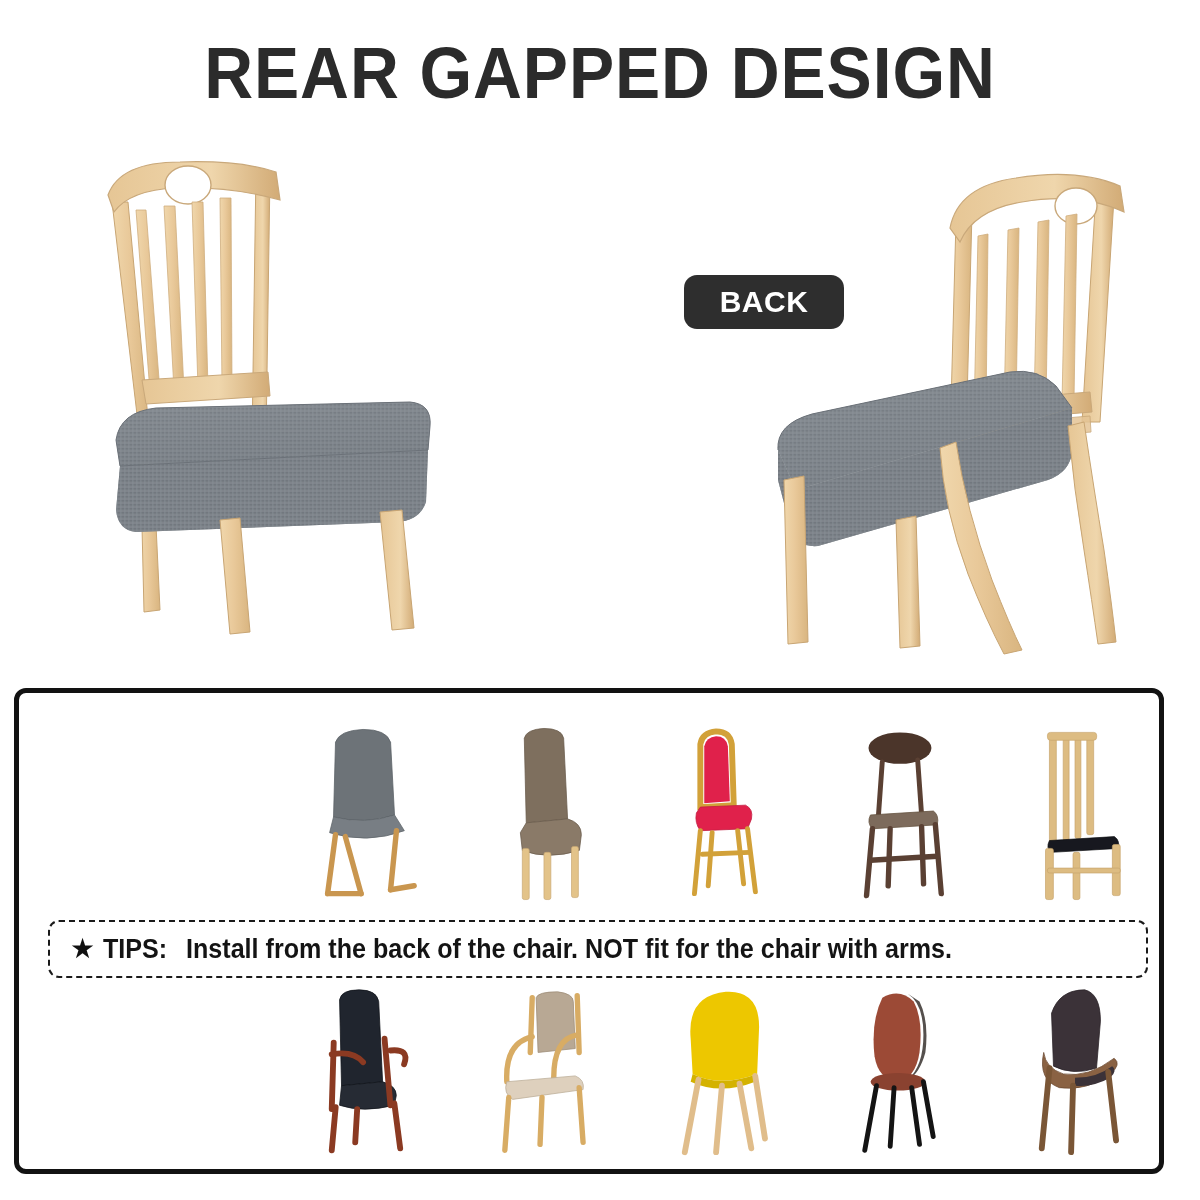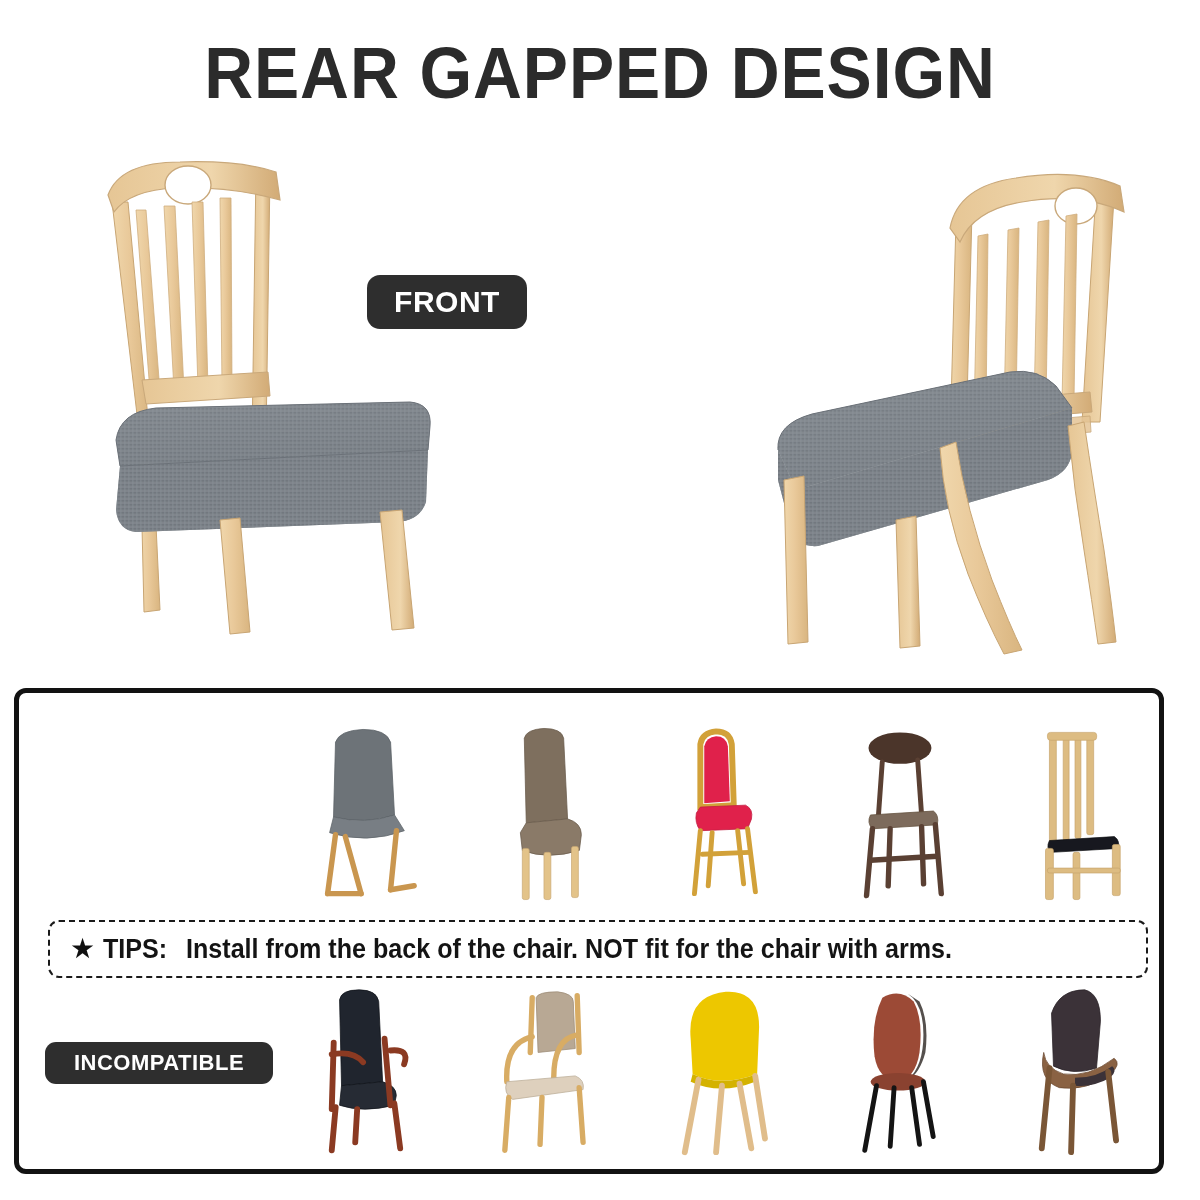--- a/index.html
+++ b/index.html
@@ -126,21 +126,21 @@
       <path d="M36 300 Q40 272 76 268 L330 262 Q352 264 350 286 L348 310 L40 326 Z" fill="url(#cov)" opacity="0.7"></path>
       <path d="M40 326 L348 310 L346 362 Q340 380 318 382 L56 392 Q38 390 36 370 Z" fill="#7a8086"></path>
       <path d="M40 326 L348 310 L346 362 Q340 380 318 382 L56 392 Q38 390 36 370 Z" fill="url(#cov)" opacity="0.75"></path>
       <path d="M36 300 Q40 272 76 268 L330 262 Q352 264 350 286 L348 310 L40 326 Z" fill="none" stroke="#6b7178" stroke-width="1"></path>
 
       <path d="M140 380 L160 378 L170 492 L150 494 Z" fill="url(#wd)" stroke="#c8a573" stroke-width="1"></path>
       <path d="M300 372 L322 370 L334 488 L312 490 Z" fill="url(#wd2)" stroke="#c8a573" stroke-width="1"></path>
     </svg>
   </div>
 
-  <div class="pill" id="badge-front">FRONT</div>
+  <div class="pill" id="badge-back">BACK</div>
 
   <div class="hero" id="hero-back">
     <svg viewBox="0 0 400 510" width="400" height="510">
       <defs>
         <pattern id="cov2" width="4" height="4" patternUnits="userSpaceOnUse">
           <rect width="4" height="4" fill="#80868c"></rect>
           <rect width="4" height="1.6" fill="#6f757c"></rect>
           <rect width="1.6" height="4" fill="#8b9198" opacity="0.55"></rect>
         </pattern>
         <linearGradient id="covTop2" x1="0" y1="0" x2="0.4" y2="1">
@@ -173,21 +173,20 @@
 
       <path d="M24 330 L44 326 L48 492 L28 494 Z" fill="url(#wd)" stroke="#c8a573" stroke-width="1"></path>
       <path d="M136 370 L156 366 L160 496 L140 498 Z" fill="url(#wd2)" stroke="#c8a573" stroke-width="1"></path>
       <path d="M196 292 Q206 360 232 430 Q250 476 262 500 L244 504 Q226 470 208 424 Q184 360 180 298 Z" fill="url(#wd)" stroke="#c8a573" stroke-width="1"></path>
       <path d="M324 272 Q334 340 344 400 Q352 456 356 492 L338 494 Q332 452 324 400 Q314 340 308 276 Z" fill="url(#wd2)" stroke="#c8a573" stroke-width="1"></path>
     </svg>
   </div>
 
   <div id="panel"></div>
 
-  <div class="pill" id="badge-incompatible">INCOMPATIBLE</div>
 
   <div class="thumb-row" id="row-compatible">
 
     <div class="thumb">
       <svg viewBox="0 0 120 190" width="118" height="188">
         <path d="M30 22 Q34 10 58 9 Q82 9 86 22 L90 96 Q60 106 28 98 Z" fill="#6d7378" stroke="#5c6267" stroke-width="0.8"></path>
         <path d="M28 98 Q60 106 90 96 L100 112 Q62 126 24 114 Z" fill="#787e84" stroke="#60666b" stroke-width="0.8"></path>
         <g stroke="#c9964f" stroke-width="5.5" fill="none" stroke-linecap="round">
           <path d="M30 116 L22 176"></path>
           <path d="M22 176 L56 176"></path>

